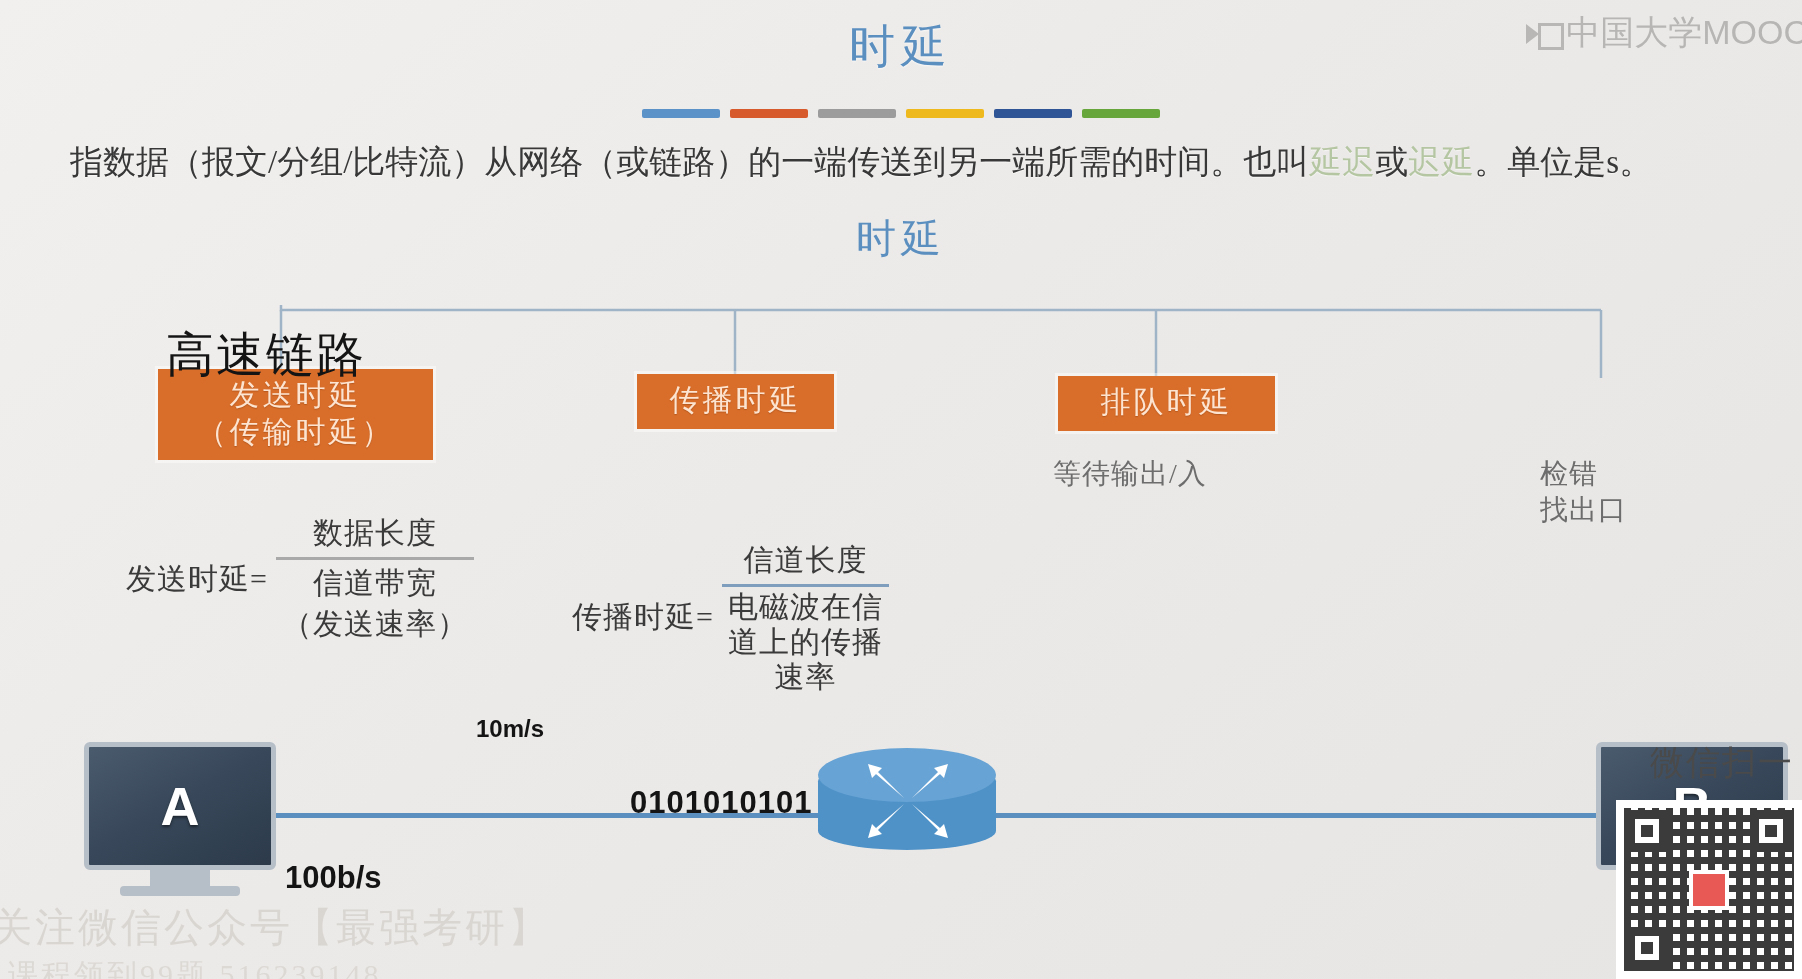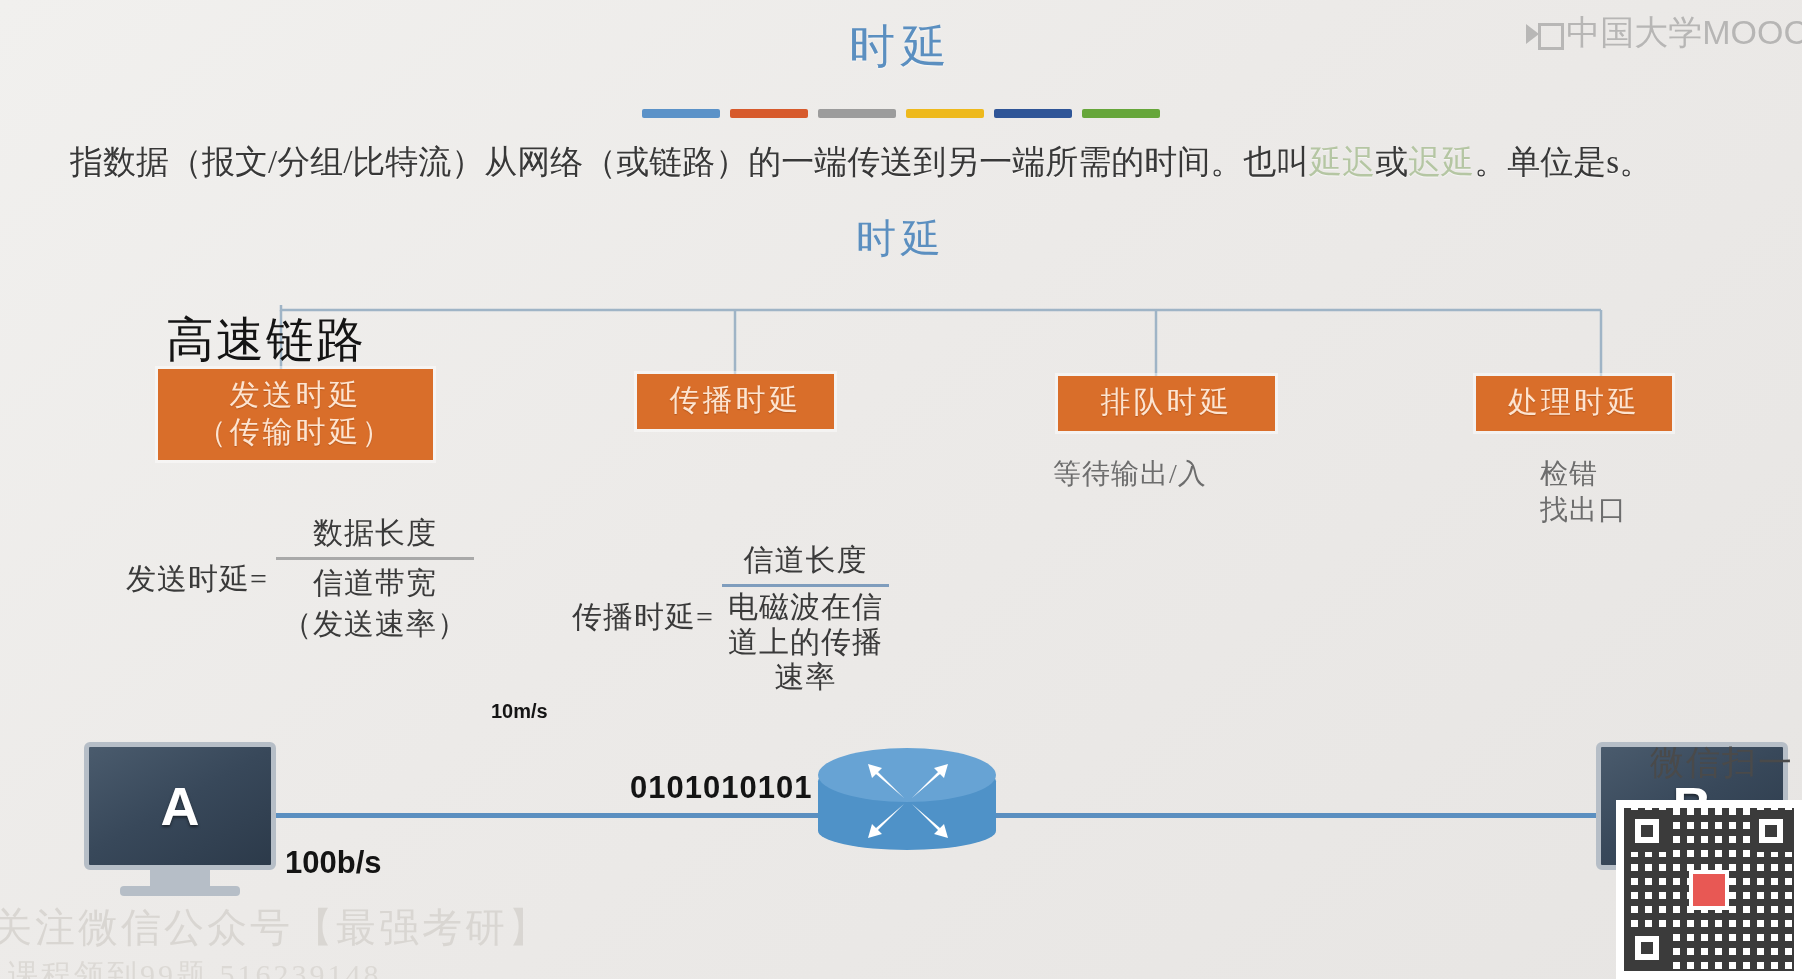--- a/index.html
+++ b/index.html
@@ -154,29 +154,30 @@
   #formula-send { left: 126px; top: 513px; }
   #formula-send .bar { background: #a9a9a9; }
   #formula-prop { left: 572px; top: 540px; }
   #formula-prop .den { line-height: 1.16; }
 
   
   .annot {
     position: absolute;
     color: #141414;
     font-family: "Liberation Serif", "DejaVu Serif", serif;
+    margin-top: 15px;
   }
   #annot-link {
     left: 166px; top: 308px;
     font-size: 48px;
     letter-spacing: 2px;
   }
   #annot-speed {
-    left: 491px; top: 700px;
-    font-size: 20px;
+    left: 476px; top: 700px;
+    font-size: 24px;
     font-weight: bold;
     font-family: "Liberation Sans", sans-serif;
   }
   #annot-bits {
     left: 630px; top: 770px;
     font-size: 31px;
     font-weight: bold;
     font-family: "Liberation Sans", sans-serif;
     letter-spacing: 1px;
   }
@@ -343,23 +344,20 @@
 
   <div class="node" id="node-send">
     <div>发送时延</div>
     <div>（传输时延）</div>
   </div>
   <div class="node" id="node-prop">
     <div>传播时延</div>
   </div>
   <div class="node" id="node-queue">
     <div>排队时延</div>
-  </div>
-  <div class="node" id="node-proc">
-    <div>处理时延</div>
   </div>
 
   <div class="node-desc" id="desc-queue">
     <div>等待输出/入</div>
   </div>
   <div class="node-desc" id="desc-proc">
     <div>检错</div>
     <div>找出口</div>
   </div>
 

